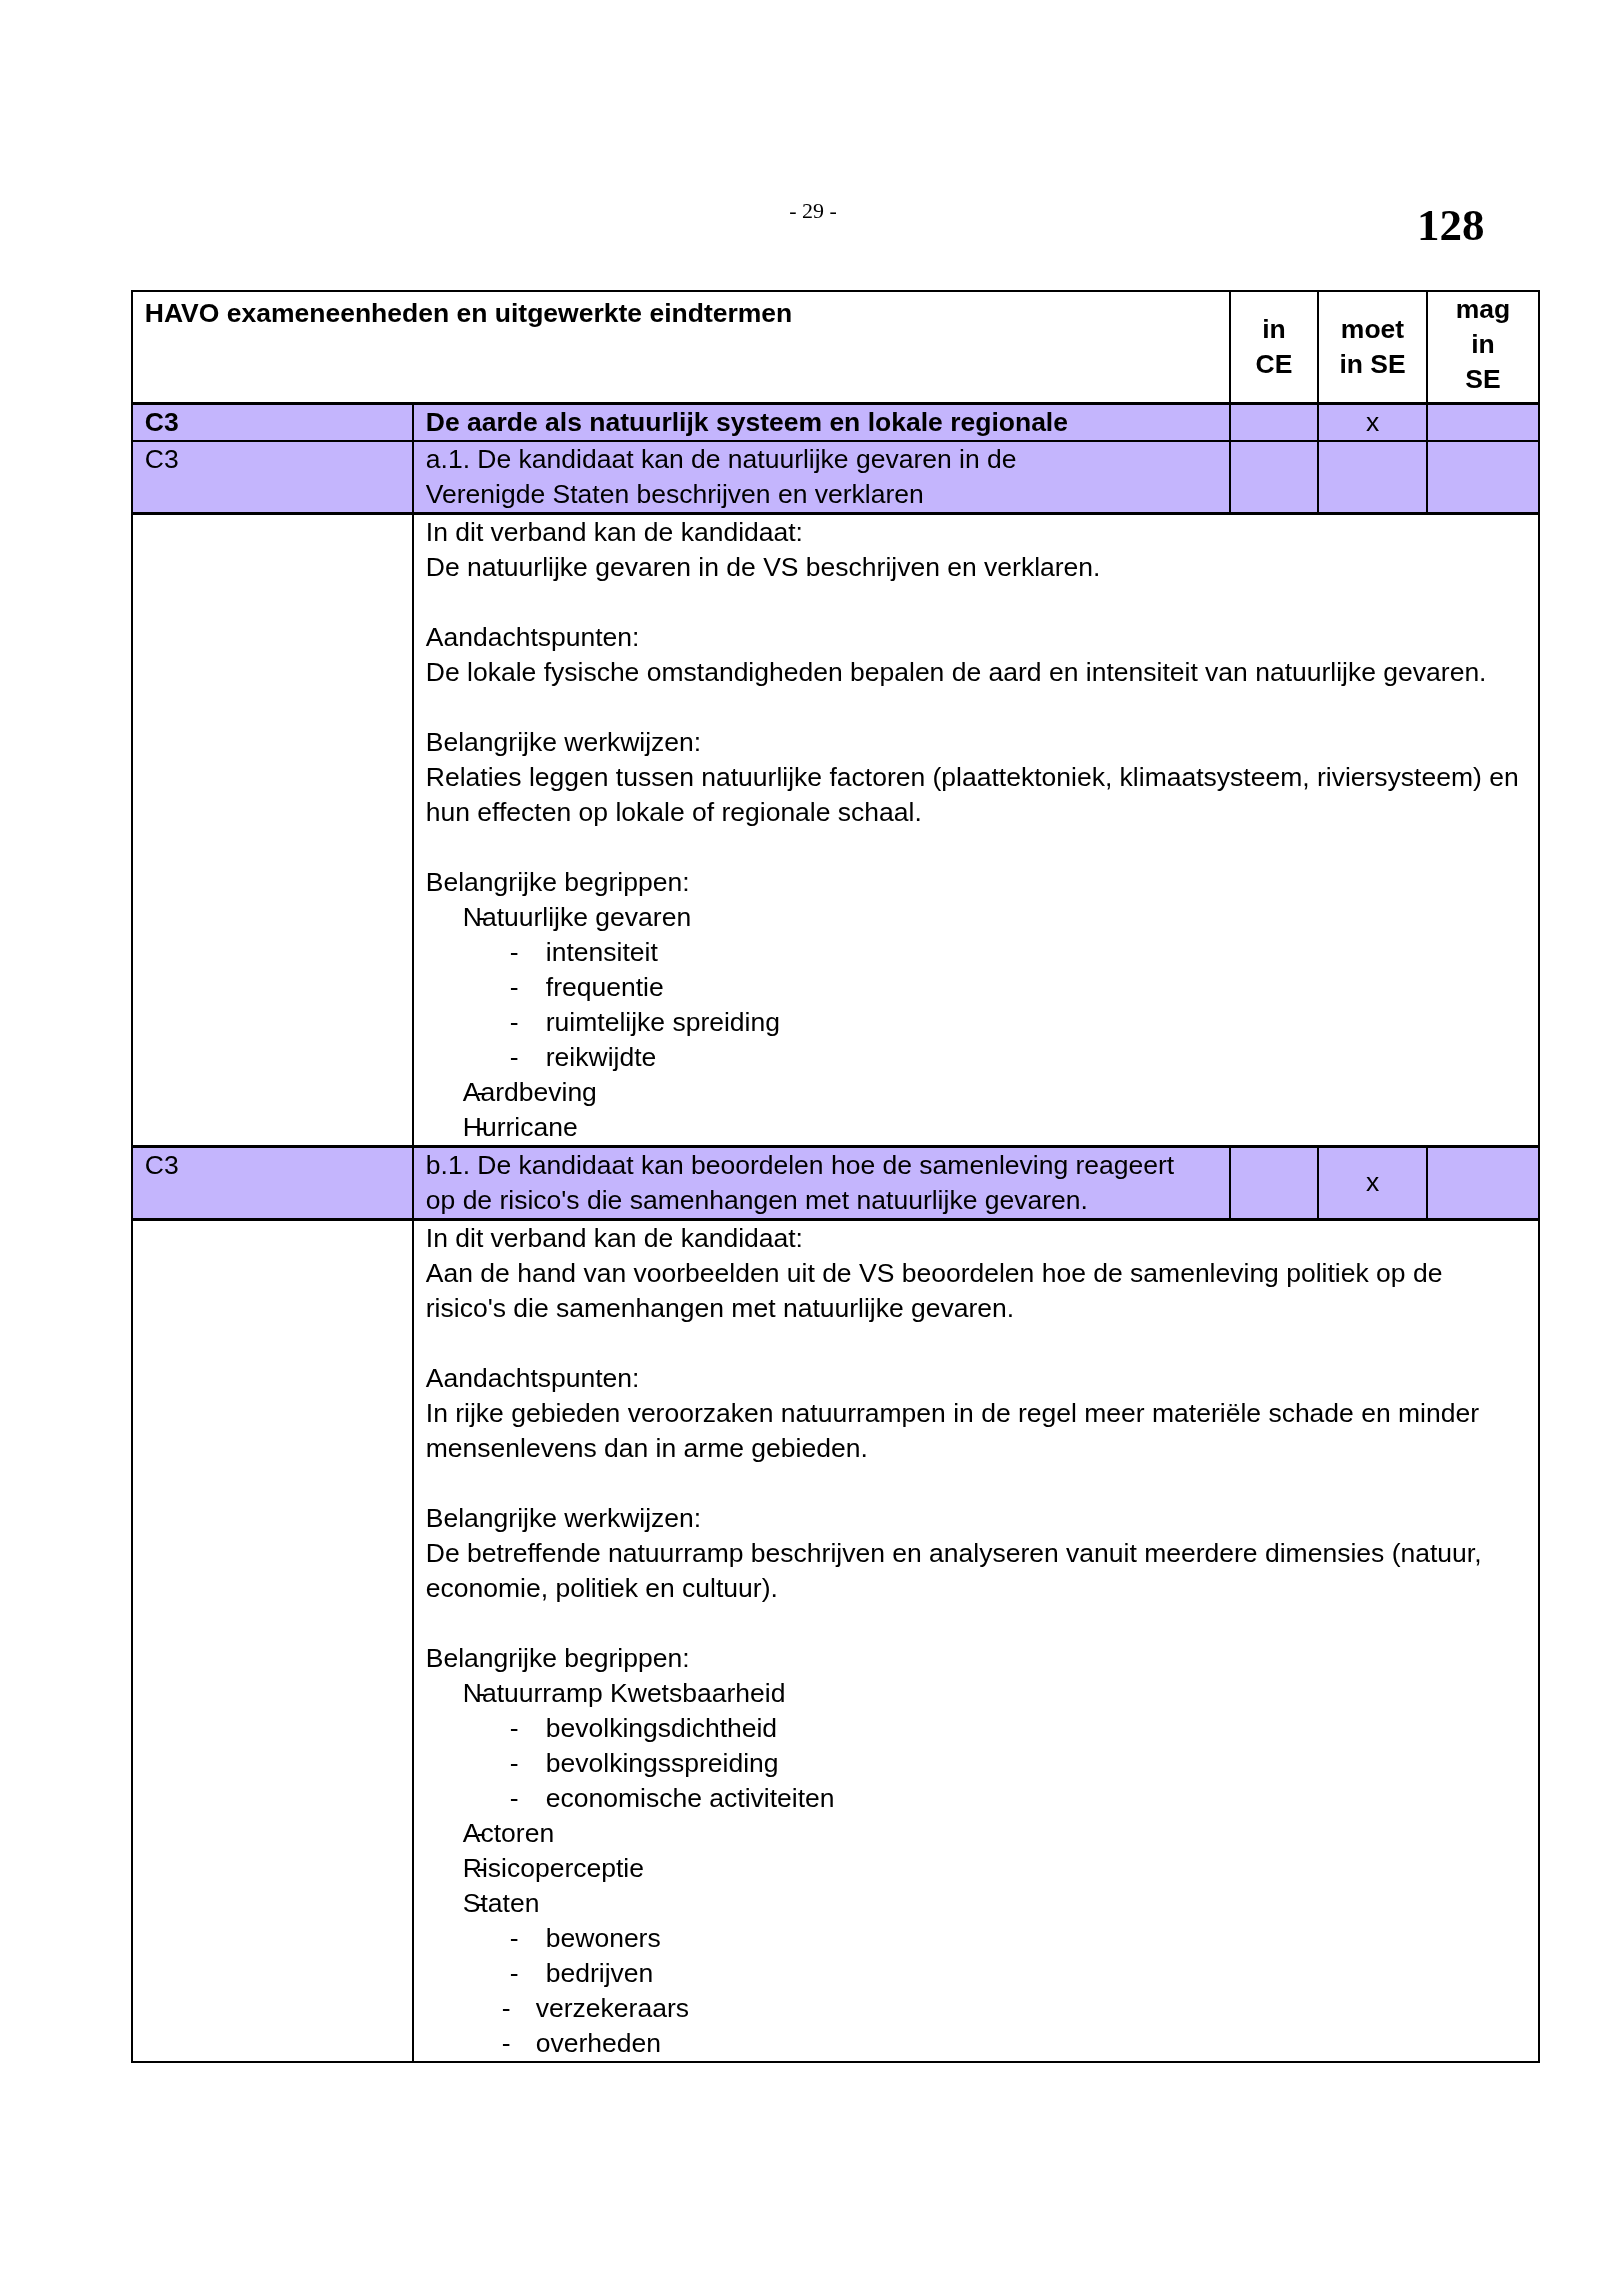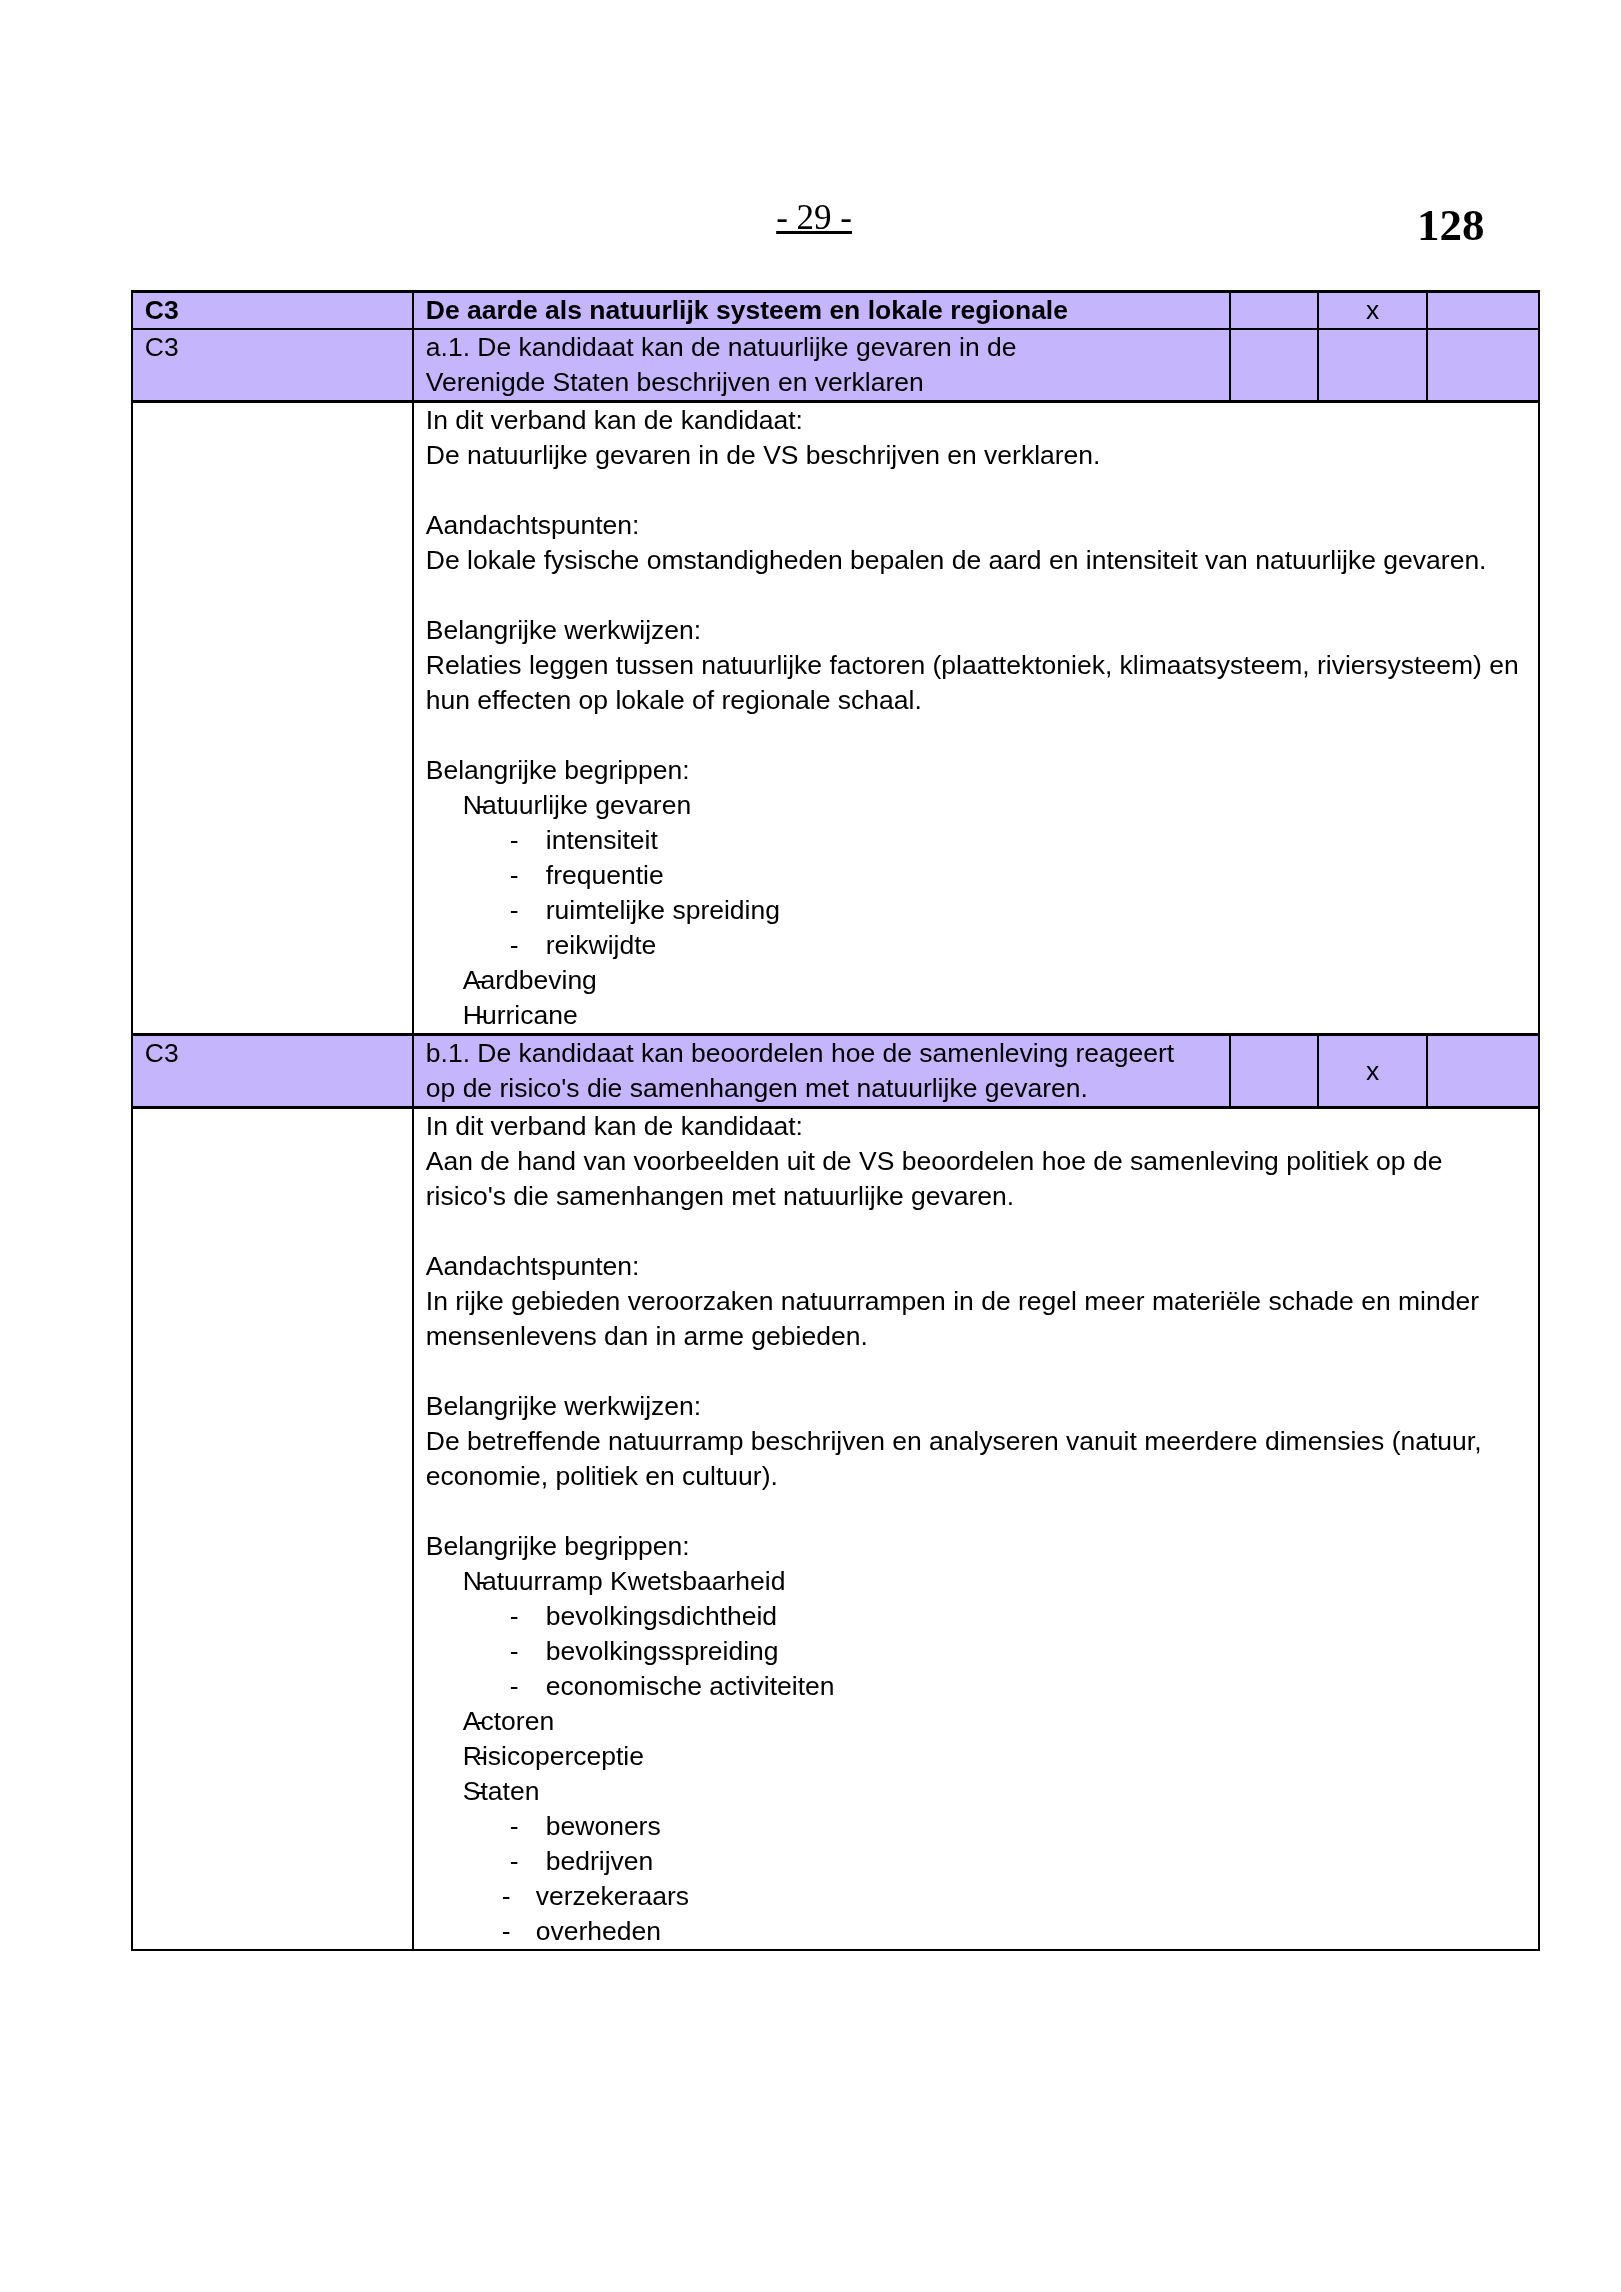--- a/index.html
+++ b/index.html
@@ -1,18 +1,18 @@
 <!DOCTYPE html>
 <html><head>
 <meta charset="utf-8">
 <style>
   html, body { margin:0; padding:0; background:#ffffff; }
   body { width:1621px; height:2293px; position:relative; overflow:hidden; color:#000; }
-  .pagenum { position:absolute; top:198px; left:774px; width:78px; text-align:right;
-    font-family:"Liberation Serif", serif; font-size:35px;text-decoration:underline; }
+  .pagenum { position:absolute; top:198px; left:774px; width:78px; text-align:center;
+    font-family:"Liberation Serif", serif; font-size:22px; }
   .docnum { position:absolute; top:199px; left:1378px; font-family:Liberation Serif, serif;
     font-size:45px; font-weight:bold;margin-left:39px; }
   table.grid { position:absolute; top:290px; left:131px; width:1407px; border-collapse:collapse;
     font-family:"Liberation Sans", sans-serif; font-size:26.5px; line-height:35px; table-layout:fixed; }
   table.grid td { border:2px solid #000; vertical-align:top; padding:0 11.8px; }
   .hdr td { height:106px; }
   .hdr .flag { text-align:center; vertical-align:middle; font-weight:bold; padding:0 3.9px; }
   .hdr .flag.mag { vertical-align:top; }
   .hdr .title { padding-top:3.9px; font-weight:bold; }
   tr.gray td { background:#c4b5fd; }
@@ -41,20 +41,36 @@
 <table class="grid">
   <colgroup>
     <col style="width:281px">
       <col style="width:817px">
       <col style="width:88px">
       <col style="width:109px">
       <col style="width:112px">
   </colgroup>
 
   <tbody>
+      <tr class="hdr">
+    <td colspan="2" class="title">HAVO exameneenheden en uitgewerkte eindtermen</td>
+    <td class="flag">
+      <span class="blk">in</span>
+      <span class="blk">CE</span>
+    </td>
+    <td class="flag">
+      <span class="blk">moet</span>
+      <span class="blk">in SE</span>
+    </td>
+    <td class="flag mag">
+      <span class="blk">mag</span>
+      <span class="blk">in</span>
+      <span class="blk">SE</span>
+    </td>
+  </tr>
 
   <tr class="gray thick-top">
     <td class="bold">C3</td>
     <td class="bold">De aarde als natuurlijk systeem en lokale regionale</td>
     <td class="x"></td>
     <td class="x">x</td>
     <td class="x"></td>
   </tr>
 
   <tr class="gray">

